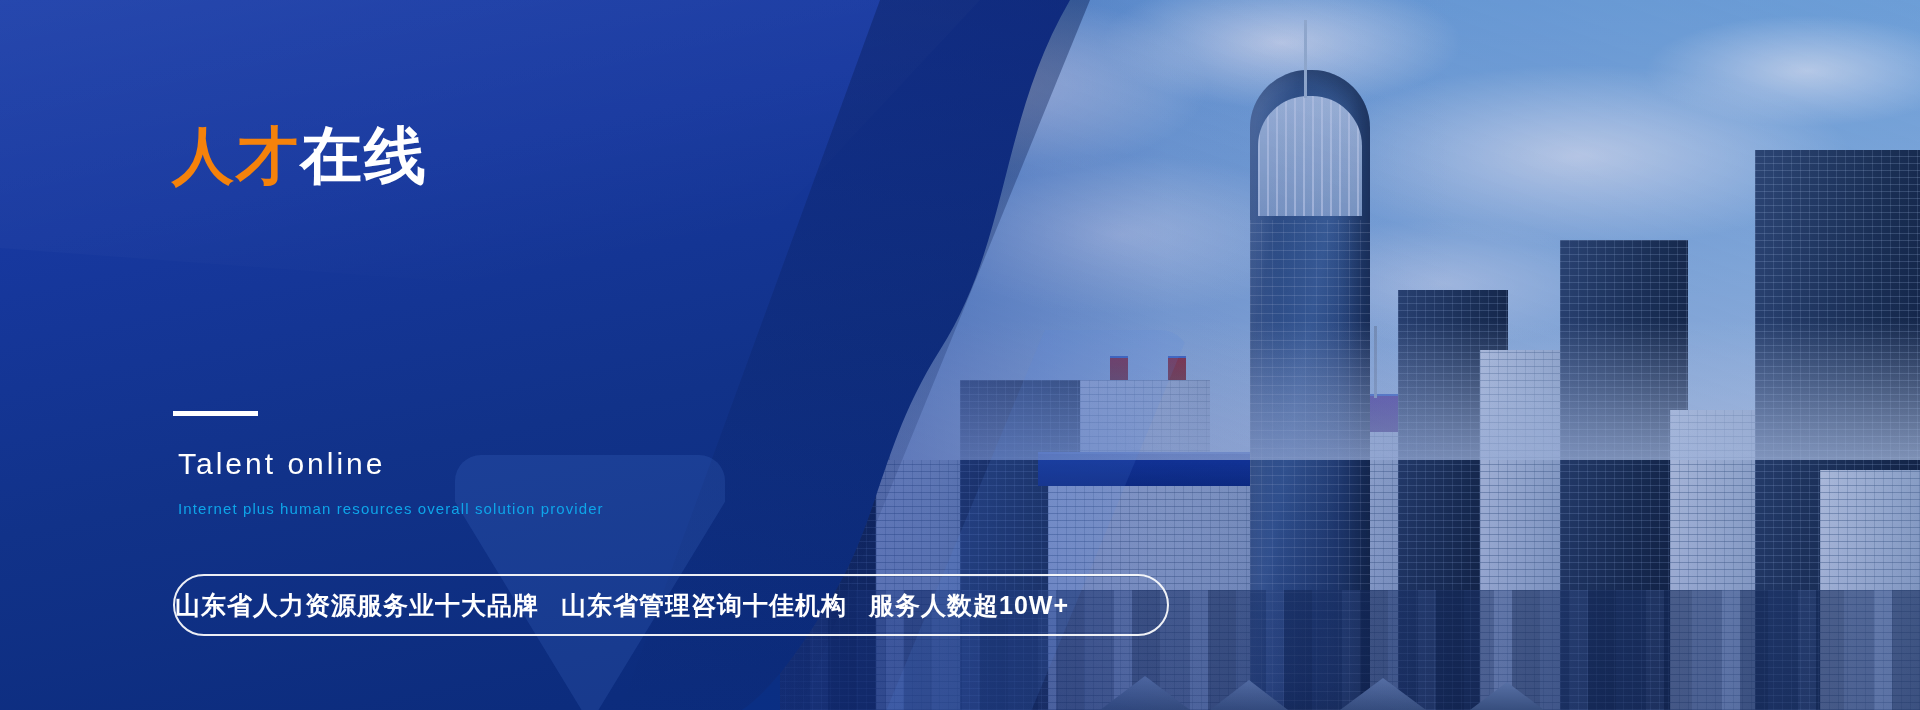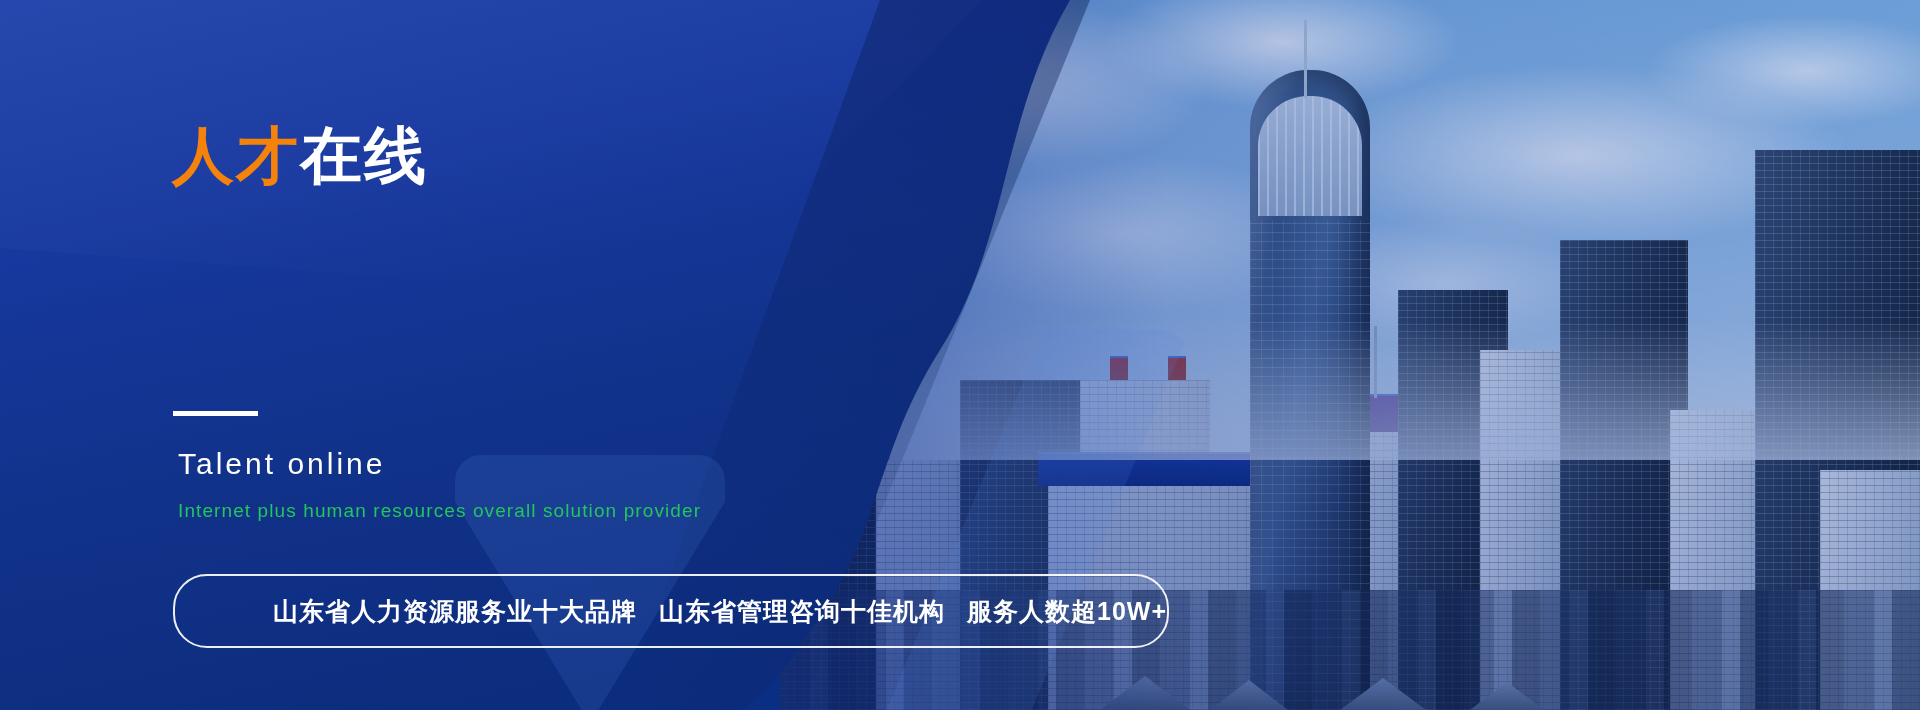--- a/index.html
+++ b/index.html
@@ -189,30 +189,30 @@
     position:absolute; left:173px; top:411px;
     width: 85px; height: 5px; background:#ffffff;
   }
   .en-main {
     position:absolute; left:162px; top:446px;
     font-size: 30px; line-height:1.2; color:#ffffff;
     letter-spacing: 3px; font-weight: 400; white-space:nowrap;margin-left:16px;
   }
   .en-sub {
     position:absolute; left:178px; top:500px;
-    font-size: 19px; line-height:1.2; color:#22c55e;
+    font-size: 15px; line-height:1.2; color:#0ea5e9;
     letter-spacing: 1.1px; font-weight: 400; white-space:nowrap;
   }
 
   .pill {
     position:absolute; left:173px; top:574px;
-    width: 996px; height: 74px;
+    width: 996px; height: 62px;
     border: 2px solid rgba(255,255,255,.92);
     border-radius: 34px;
-    display:flex; align-items:center; justify-content:flex-end;
+    display:flex; align-items:center; justify-content:flex-start;
     box-sizing: border-box;
   }
   .pill-text {
     font-size: 25px; color:#ffffff; font-weight:700;
     letter-spacing: 1px; white-space:nowrap;
   }
   .pill-text .gap { display:inline-block; width: 22px; }
 </style>
 </head>
 <body>

